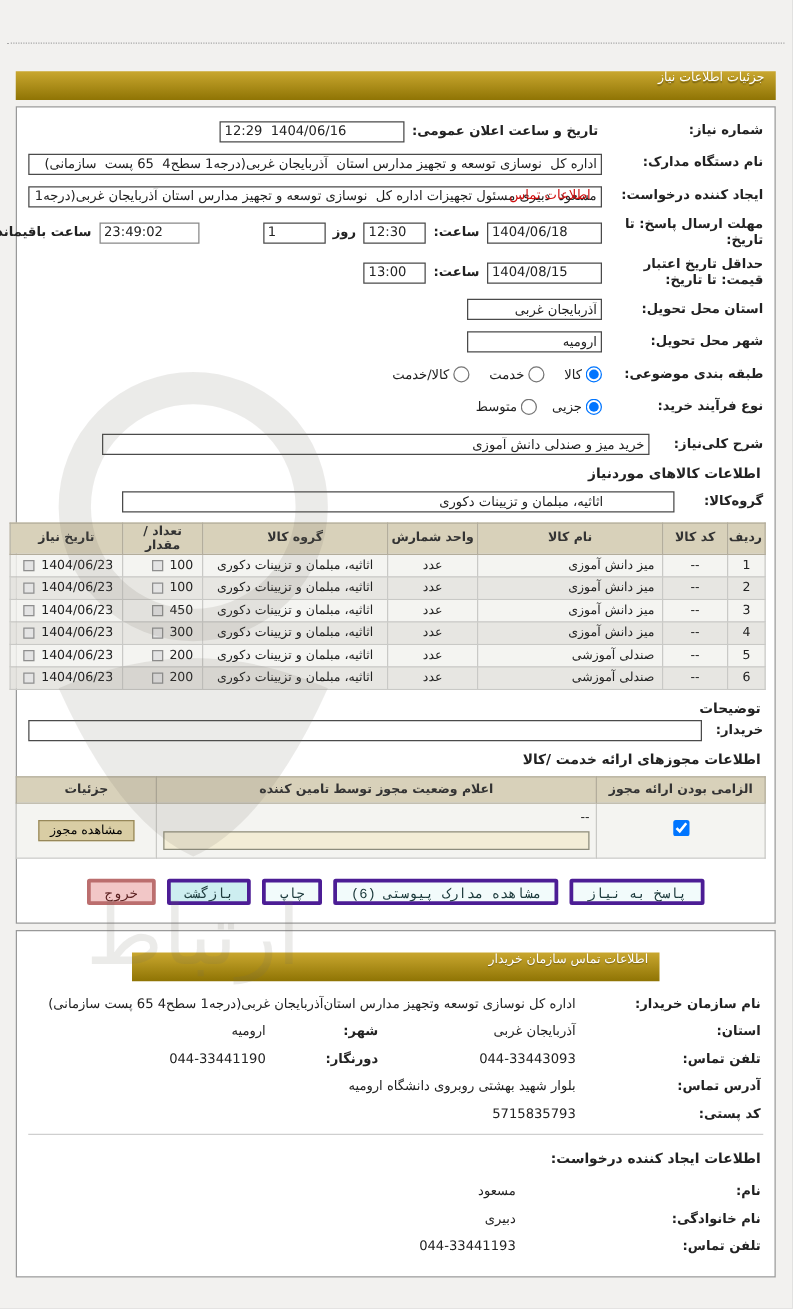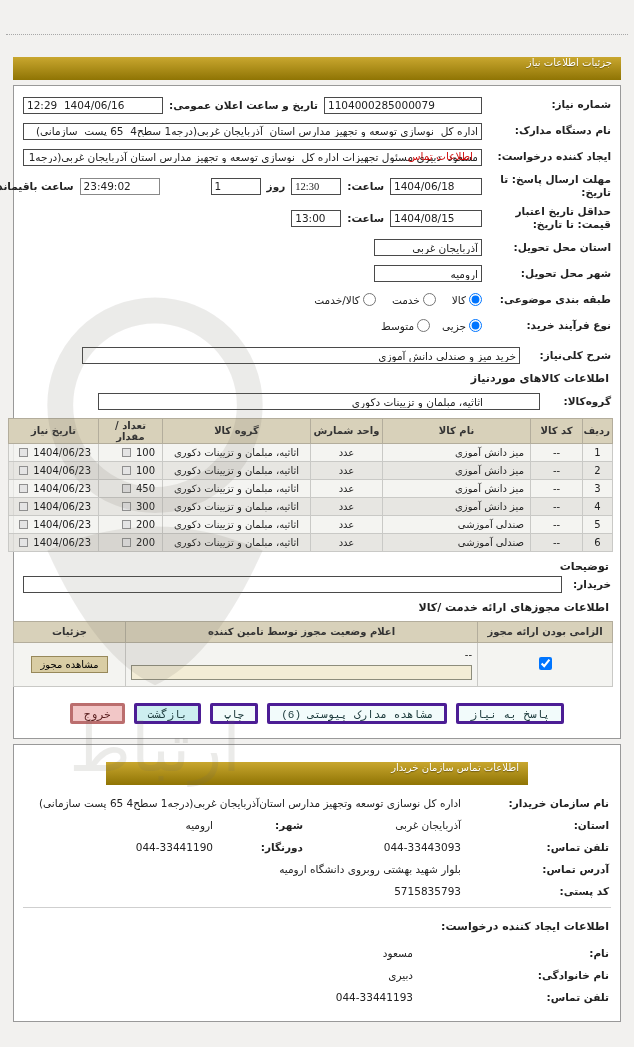--- a/index.html
+++ b/index.html
@@ -71,41 +71,40 @@
   <div class="panel">
 
     <svg class="watermark" viewBox="0 0 300 520" xmlns="http://www.w3.org/2000/svg">
       <circle cx="150" cy="120" r="88" fill="none" stroke="#6f6a60" stroke-width="24"></circle>
       <path d="M50 255 q100 -45 200 0 q-45 100 -100 125 q-55 -25 -100 -125 z" fill="#6f6a60"></path>
       <text x="150" y="460" font-size="62" fill="#6f6a60" text-anchor="middle">ارتباط</text>
     </svg>
 
     <div class="frow">
       <span class="flabel">شماره نیاز:</span>
-      <input class="tbox ltr-in" style="width: 178px;" readonly="" value="1104000285000079">
       <span class="inl" style="flex:0 0 145px">تاریخ و ساعت اعلان عمومی:</span>
       <input class="tbox ltr-in" style="width: 148px;" readonly="" value="12:29  1404/06/16">
     </div>
 
     <div class="frow">
       <span class="flabel">نام دستگاه مدارک:</span>
       <input class="tbox grow" readonly="" value="اداره کل  نوسازی توسعه و تجهیز مدارس استان  آذربایجان غربی(درجه1 سطح4  65 پست  سازمانی)" style="">
     </div>
 
     <div class="frow">
       <span class="flabel">ایجاد کننده درخواست:</span>
       <input class="tbox grow" readonly="" value="مسعود  دبیری مسئول تجهیزات اداره کل  نوسازی توسعه و تجهیز مدارس استان آذربایجان غربی(درجه1 سطح4 65 پست س" style="">
       <span class="red-link">اطلاعات تماس</span>
     </div>
 
     <div class="frow">
       <span class="flabel">مهلت ارسال پاسخ: تا تاریخ:</span>
       <input class="tbox ltr-in" style="width: 92px;" readonly="" value="1404/06/18">
       <span class="inl">ساعت:</span>
-      <input class="tbox ltr-in" style="width: 50px; font-family: Liberation Serif, serif;" readonly="" value="12:30">
+      <input class="tbox ltr-in" style="width: 50px;" readonly="" value="12:30">
       <span class="inl">روز</span>
       <input class="tbox ltr-in" style="width: 50px;" readonly="" value="1">
       <input class="tbox ltr-in" style="width: 80px; margin-right: 48px; border-color: rgb(136, 136, 136);" readonly="" value="23:49:02">
       <span class="inl">ساعت باقیمانده</span>
     </div>
 
     <div class="frow">
       <span class="flabel">حداقل  تاریخ اعتبار قیمت: تا تاریخ:</span>
       <input class="tbox ltr-in" style="width: 92px;" readonly="" value="1404/08/15">
       <span class="inl">ساعت:</span>

